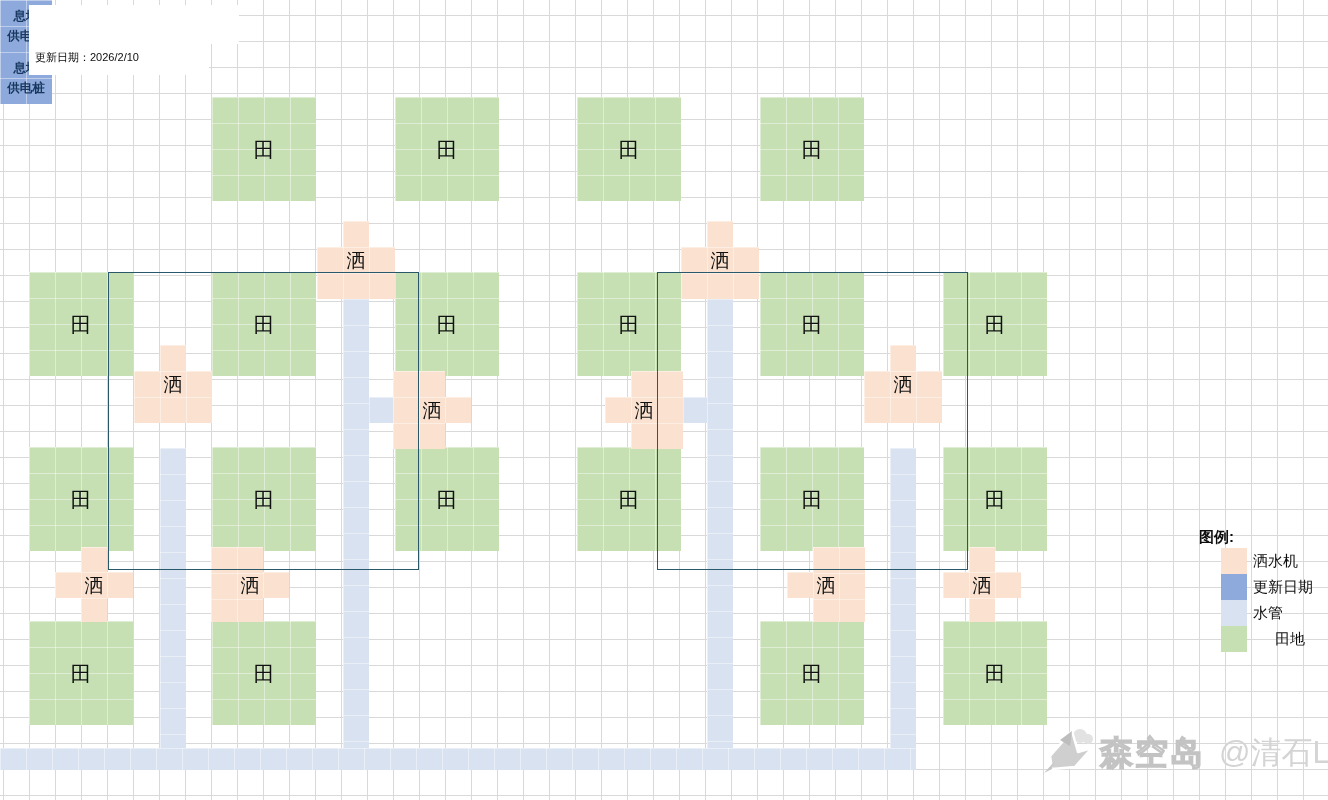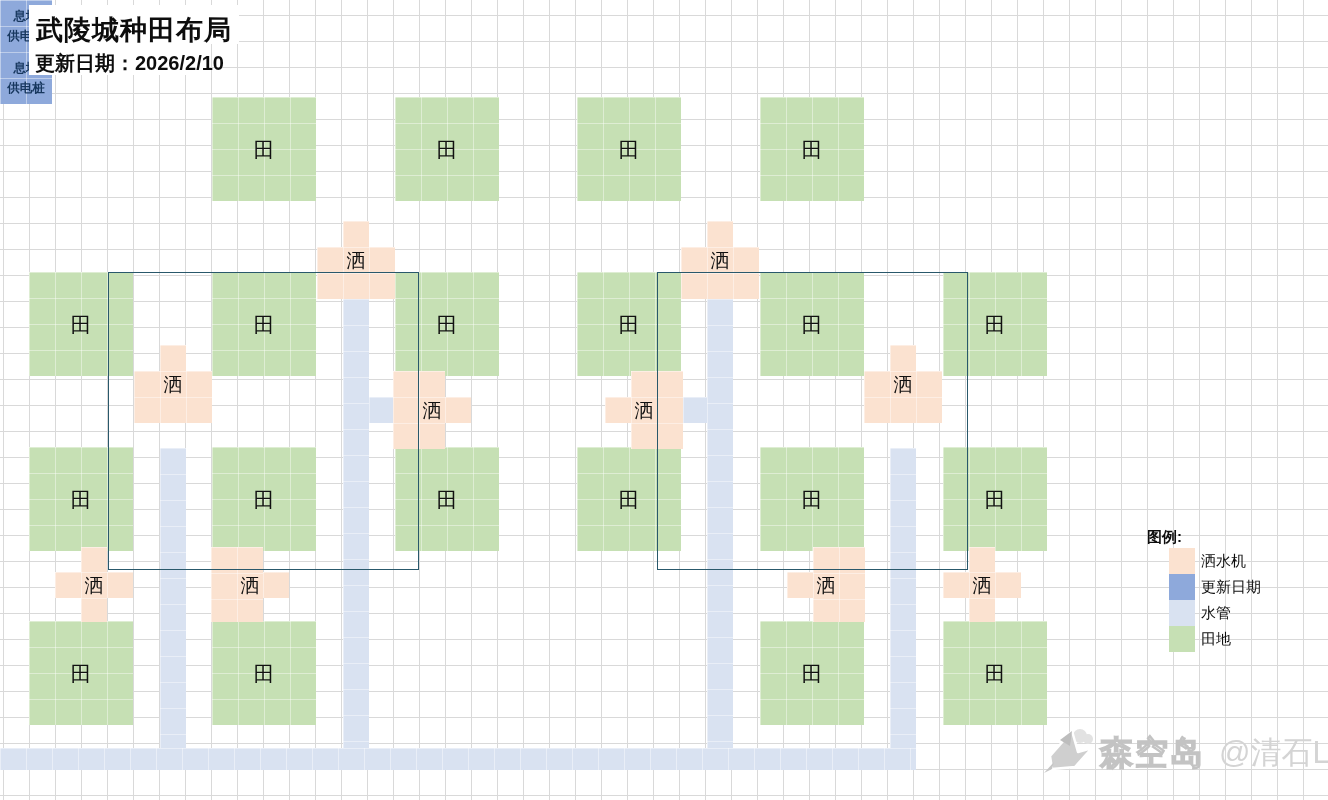--- a/index.html
+++ b/index.html
@@ -22,58 +22,57 @@
   .spr-label{position:absolute;width:26px;height:26px;display:flex;align-items:center;
     justify-content:center;font-size:19px;color:#111;z-index:3;line-height:1;}
   .pipe{background-color:#d9e2f1;z-index:1;}
   .pile{background-color:#8ea9db;z-index:3;display:flex;flex-direction:column;
     align-items:center;justify-content:center;}
   .pile-line{font-size:12.5px;font-weight:600;color:#17375e;line-height:20px;white-space:nowrap;}
   .outline{position:absolute;border:1.6px solid #29586b;z-index:4;box-sizing:border-box;}
   .whitebox{position:absolute;background:#fff;z-index:5;}
   #title{position:absolute;left:36px;top:12px;font-size:27px;font-weight:bold;color:#0d0d0d;
     letter-spacing:1px;z-index:6;white-space:nowrap;}
-  #update-date{position:absolute;left:35px;top:50px;font-size:20px;font-weight:bold;color:#0d0d0d;
+  #update-date{position:absolute;left:35px;top:50px;font-size:11px;font-weight:normal;color:#0d0d0d;
     z-index:6;white-space:nowrap;}
-  #legend{position:absolute;left:1137px;top:528px;z-index:5;}
+  #legend{position:absolute;left:1189px;top:528px;z-index:5;}
   #legend-heading{font-size:15px;font-weight:bold;color:#0d0d0d;margin:0 0 4px 10px;}
   .legend-row{position:absolute;left:32px;display:flex;align-items:center;height:26px;}
   .legend-swatch{width:26px;height:26px;flex:0 0 26px;}
   .legend-label{font-size:15px;color:#0d0d0d;margin-left:6px;white-space:nowrap;}
   #watermark{position:absolute;left:1040px;top:726px;display:flex;align-items:center;z-index:6;}
   #wm-brand{font-size:33px;font-weight:bold;color:#ffffff;letter-spacing:2px;
     -webkit-text-stroke:1.3px #c3c3c3;margin-left:4px;white-space:nowrap;}
   #wm-author{font-size:31px;font-weight:400;color:#d4d4d4;margin-left:14px;white-space:nowrap;}
 </style>
 </head>
 <body>
 
 <div id="stage">
 
   <div class="whitebox" style="left:29px;top:5px;width:210px;height:39px"></div>
   <div class="whitebox" style="left:29px;top:44px;width:180px;height:31px"></div>
-  <div id="title">武陵城种田布局</div>
   <div id="update-date">更新日期：2026/2/10</div>
 
   <div id="legend">
     <div id="legend-heading">图例:</div>
 
   <div class="legend-row" style="top: 20px;">
         <span class="legend-swatch" style="background-color: rgb(251, 226, 208);"></span>
         <span class="legend-label">洒水机</span>
       </div>
       <div class="legend-row" style="top: 46px;">
         <span class="legend-swatch" style="background-color: rgb(142, 169, 219);"></span>
         <span class="legend-label">更新日期</span>
       </div>
       <div class="legend-row" style="top: 72px;">
         <span class="legend-swatch" style="background-color: rgb(217, 226, 241);"></span>
         <span class="legend-label">水管</span>
       </div>
-      <div class="legend-row" style="top: 98px;">
+      <div class="legend-row" style="top: 98px; gap: 22px;">
         <span class="legend-swatch" style="background-color: rgb(198, 224, 180);"></span>
         <span class="legend-label">田地</span>
       </div>
     </div>
 
   <div id="watermark">
     <span>
       <svg width="56" height="50" viewBox="0 0 56 50">
         <circle cx="40" cy="10" r="7" fill="#e2e2e2"></circle>
         <circle cx="48" cy="13" r="5" fill="#e2e2e2"></circle>

